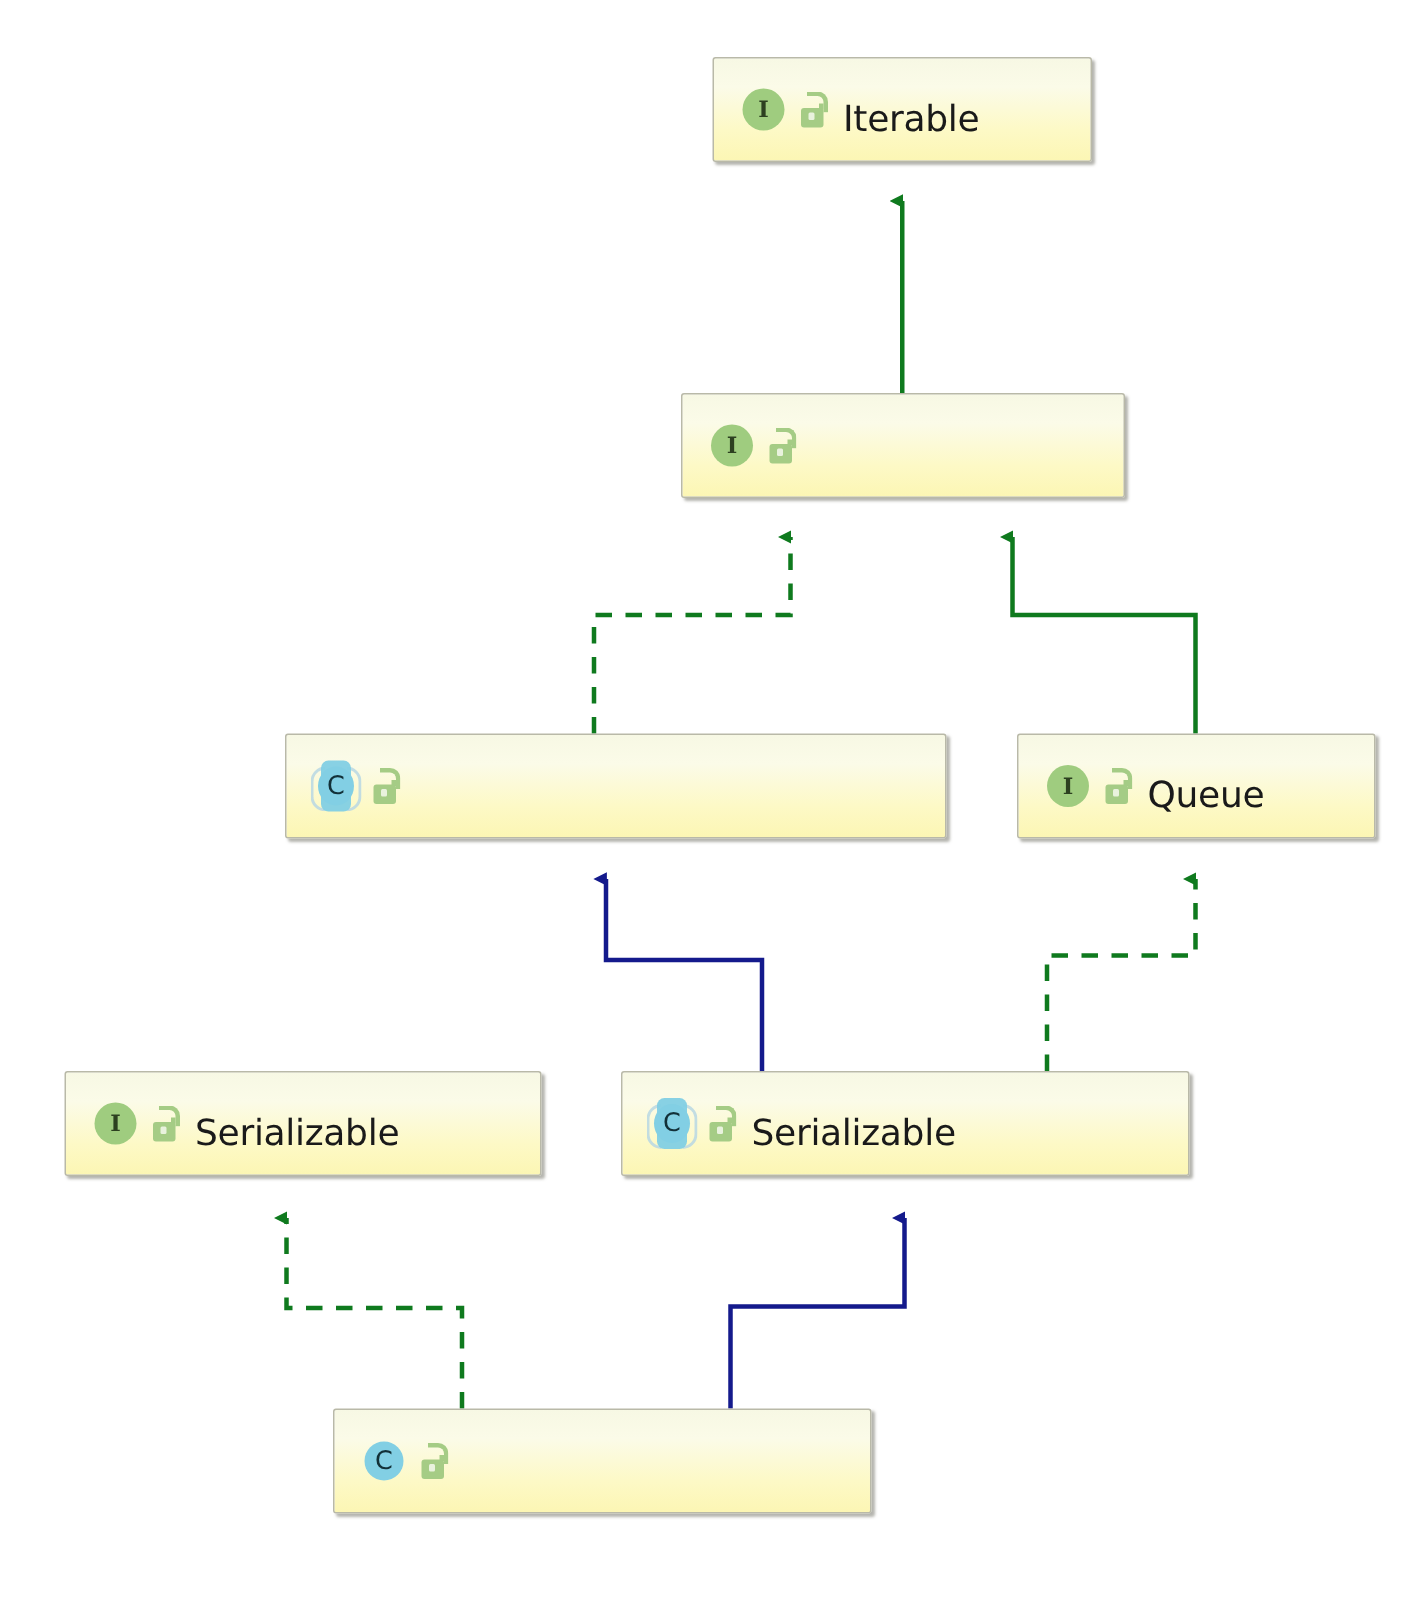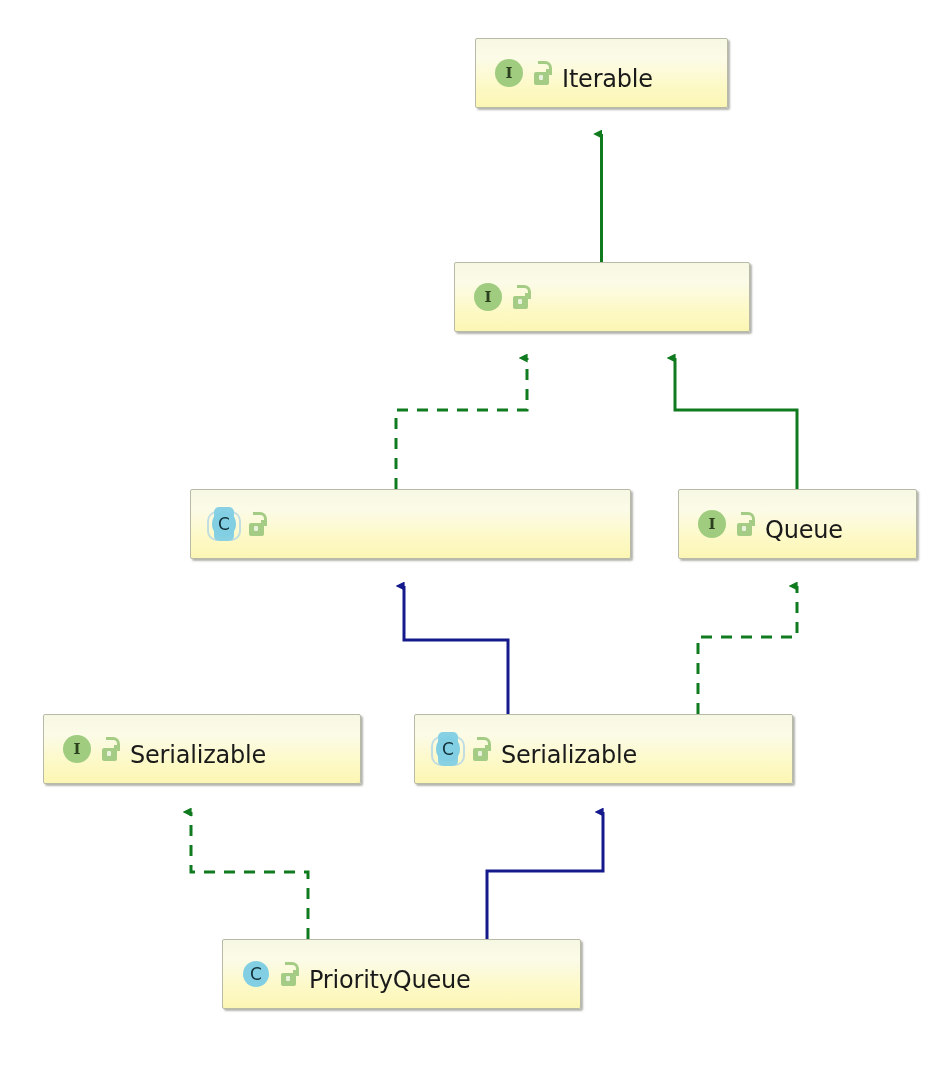--- a/index.html
+++ b/index.html
@@ -309,16 +309,15 @@
     <span class="icon-stereotype">
       <span class="st-class-circle"></span>
       <span class="st-class-letter">C</span>
     </span>
     <span class="icon-lock">
       <span class="lock-shackle"></span>
       <span class="lock-shackle-stem"></span>
       <span class="lock-body"></span>
       <span class="lock-keyhole"></span>
     </span>
-    <span class="node-label">PriorityQueue</span>
   </div>
 
 </div>
 
 </body></html>

